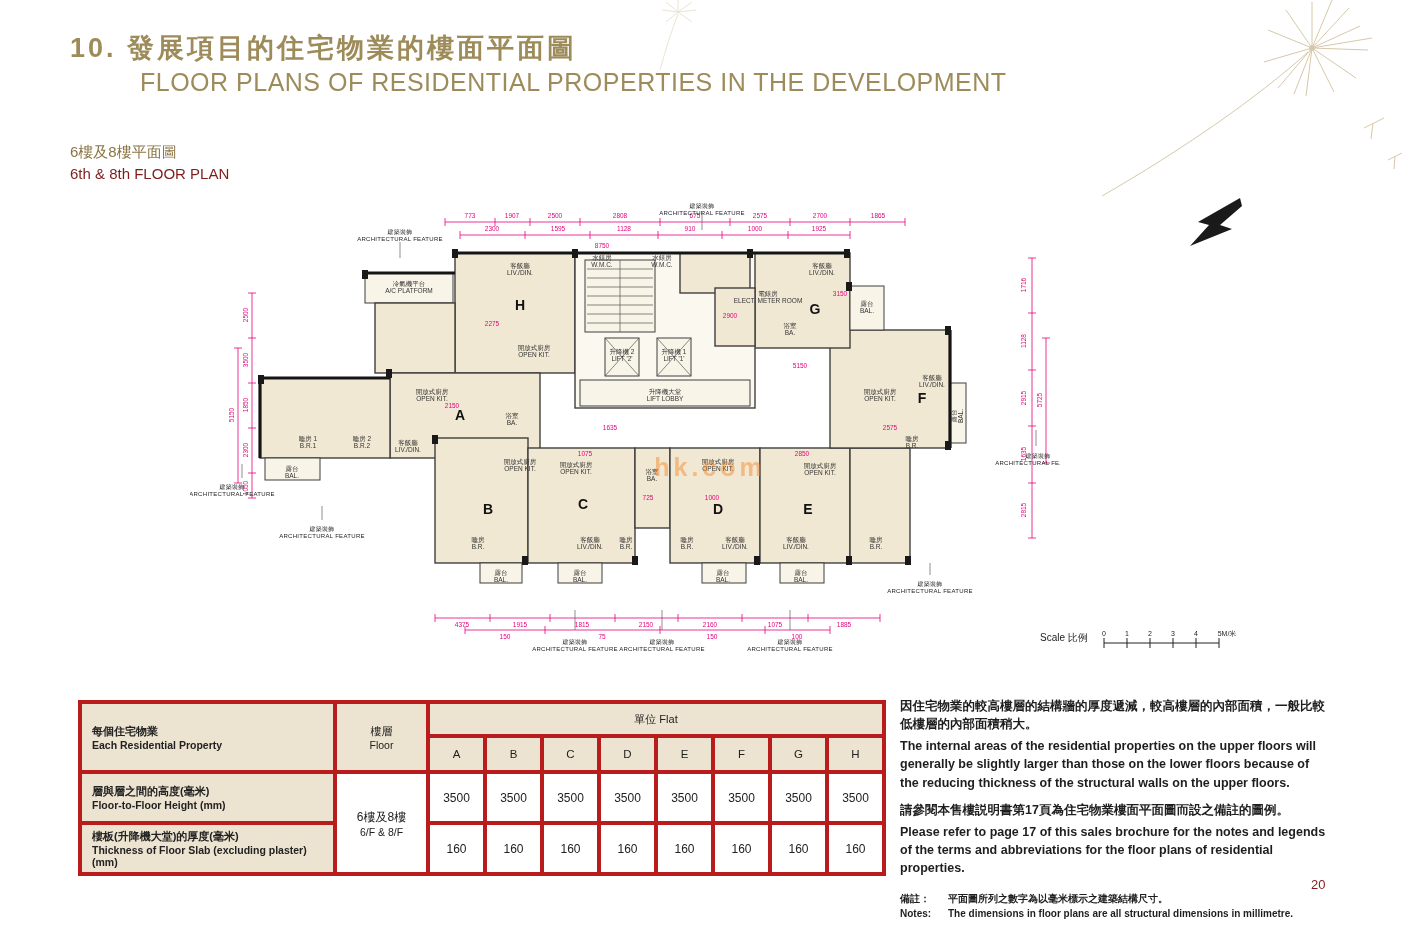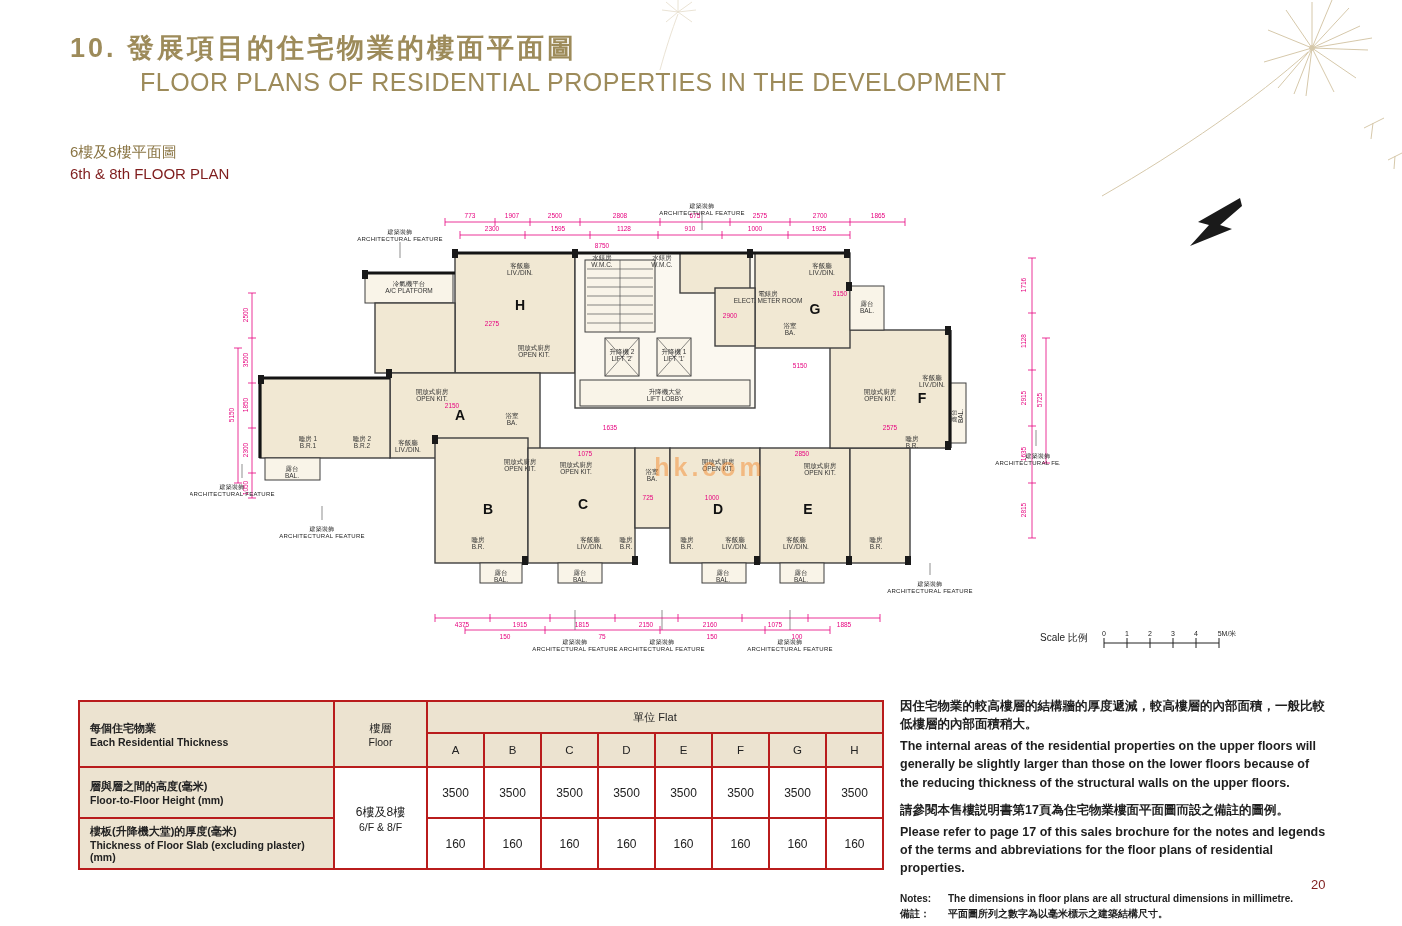--- a/index.html
+++ b/index.html
@@ -34,21 +34,21 @@
   .dandelion{position:absolute;right:0;top:0;}
   .wisp{position:absolute;left:618px;top:0;}
 
   
   .scalebar{position:absolute;left:1040px;top:627px;display:flex;align-items:center;gap:6px;}
   .scalelabel{font-size:10px;color:#222;padding-bottom:2px;}
   .st{font-size:7px;fill:#222;text-anchor:middle;font-family:"Liberation Sans",sans-serif;}
 
   
   .spec{position:absolute;left:78px;top:700px;border-collapse:collapse;font-size:11px;color:#222;table-layout:fixed;}
-  .spec th,.spec td{border:2px solid #b91c1c;padding:2px 6px;text-align:center;vertical-align:middle;font-weight:normal;}
+  .spec th,.spec td{border:4px solid #b91c1c;padding:2px 6px;text-align:center;vertical-align:middle;font-weight:normal;}
   .spec .shade{background:#ece3d0;}
   .spec .lbl{text-align:left;padding-left:10px;font-weight:bold;}
   .spec .en{font-size:10.5px;}
   .spec thead tr:first-child th{height:26px;}
   .spec thead tr:last-child th{height:28px;}
   .spec tbody tr{height:51px;}
   .spec .val{font-size:12px;background:#fff;}
   .spec .flatname{font-size:11.5px;}
 
   
@@ -302,21 +302,21 @@
         <col style="width:57px">
       <col style="width:57px">
         <col style="width:57px">
         <col style="width:57px">
         <col style="width:57px">
     </colgroup>
     <thead>
       <tr>
         <th rowspan="2" class="shade lbl">
           <div>每個住宅物業</div>
-            <div class="en">Each Residential Thickness</div>
+            <div class="en">Each Residential Property</div>
         </th>
         <th rowspan="2" class="shade">
           <div>樓層</div>
             <div class="en">Floor</div>
         </th>
         <th colspan="8" class="shade">單位 Flat</th>
       </tr>
       <tr>
         <th class="shade flatname">A</th>
         <th class="shade flatname">B</th>
@@ -364,24 +364,24 @@
     </tbody>
   </table>
 
   <div class="notes">
     <p class="zh">因住宅物業的較高樓層的結構牆的厚度遞減，較高樓層的內部面積，一般比較低樓層的內部面積稍大。</p>
     <p class="en">The internal areas of the residential properties on the upper floors will generally be slightly larger than those on the lower floors because of the reducing thickness of the structural walls on the upper floors.</p>
     <p class="zh">請參閱本售樓説明書第17頁為住宅物業樓面平面圖而設之備註的圖例。</p>
     <p class="en">Please refer to page 17 of this sales brochure for the notes and legends of the terms and abbreviations for the floor plans of residential properties.</p>
     <div class="remark">
       <div class="rrow">
+        <span class="rlab">備註：</span>
+        <span>平面圖所列之數字為以毫米標示之建築結構尺寸。</span>
+      </div>
+      <div class="rrow">
         <span class="rlab">Notes:</span>
         <span>The dimensions in floor plans are all structural dimensions in millimetre.</span>
       </div>
-      <div class="rrow">
-        <span class="rlab">備註：</span>
-        <span>平面圖所列之數字為以毫米標示之建築結構尺寸。</span>
-      </div>
     </div>
   </div>
 
   <div class="pagenum">20</div>
 </div>
 
 </body></html>

